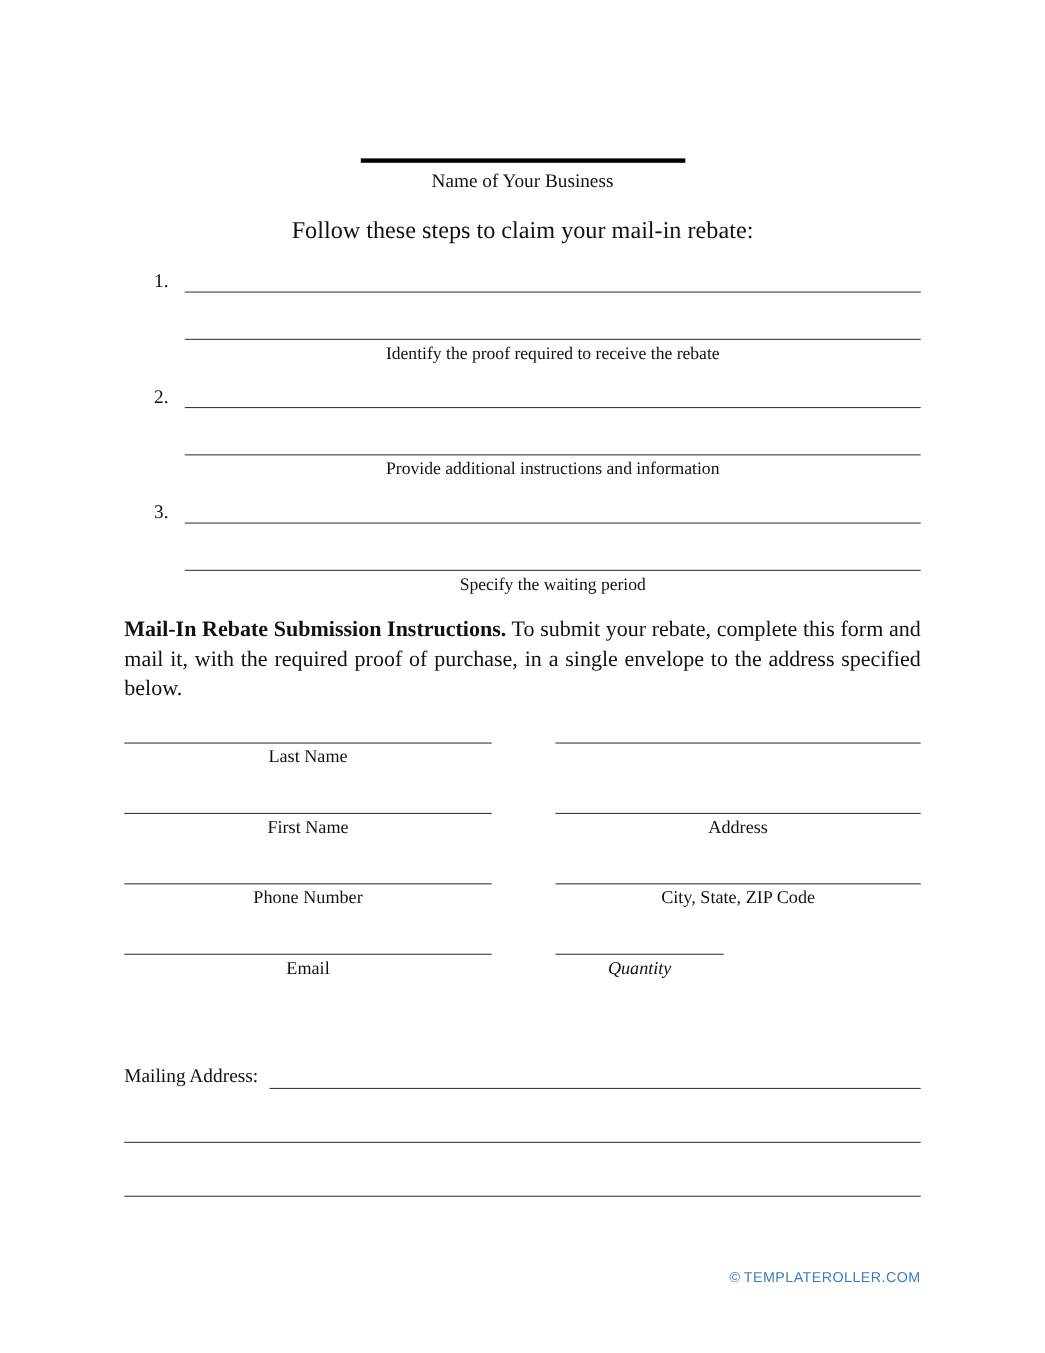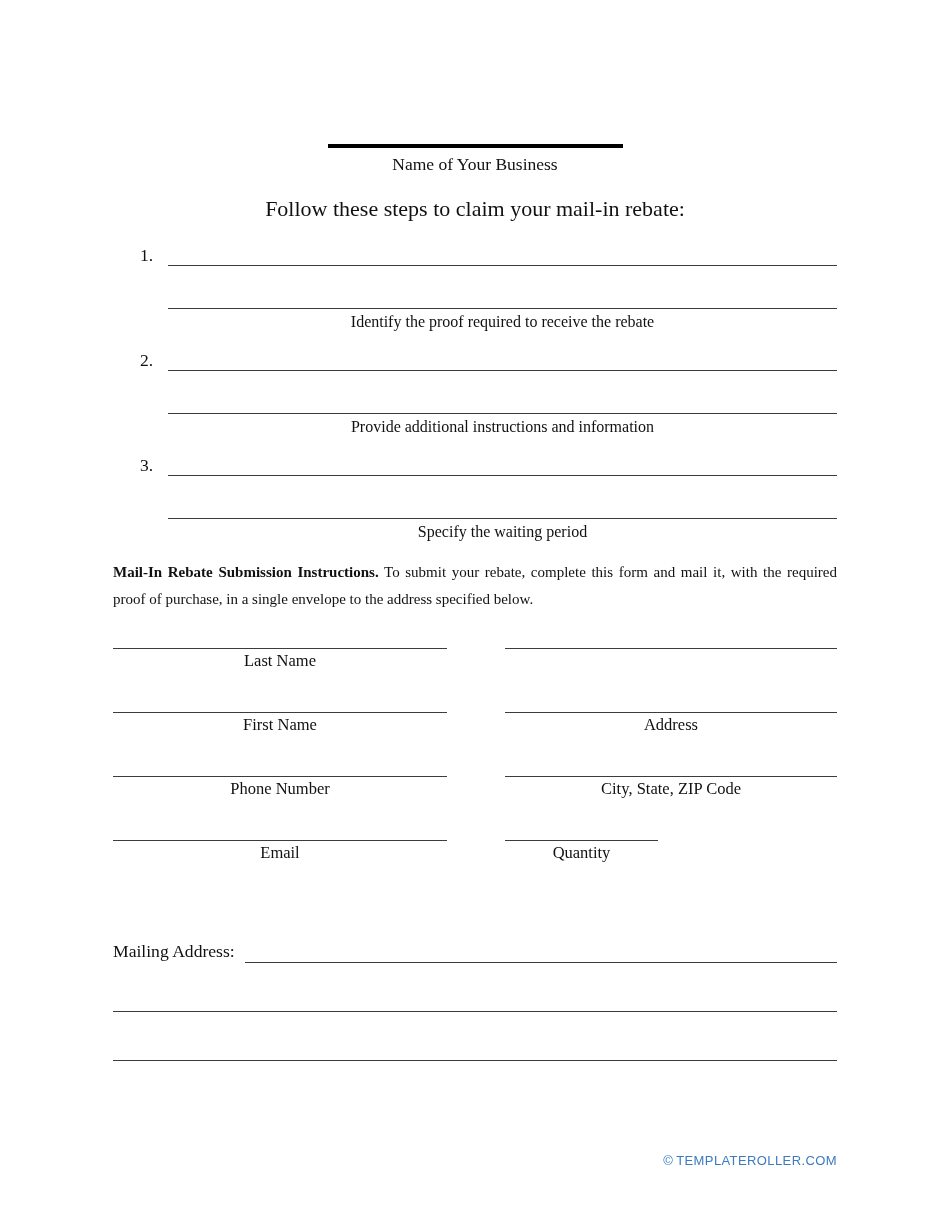--- a/index.html
+++ b/index.html
@@ -20,33 +20,33 @@
   
   .steps { margin-top: 22px; }
   .step { margin-bottom: 18px; }
   .step-row1 { display: flex; align-items: flex-end; height: 22px; }
   .step-num { display: inline-block; margin-left: 27px; width: 28px; font-size: 17.5px; }
   .bline { flex: 1; border-bottom: 1px solid #3c3c3c; height: 22px; }
   .step-row2 { margin-left: 55px; height: 22px; border-bottom: 1px solid #3c3c3c; margin-top: 21px; }
   .step-caption { margin-left: 55px; padding-top: 4px; height: 22px; text-align: center; font-size: 16px; }
 
   
-  .instructions { margin-top: 4px; font-size: 15px; line-height: 27px; text-align: justify; }
+  .instructions { margin-top: 4px; font-size: 20px; line-height: 27px; text-align: justify; }
   .instructions b { font-weight: bold; }
 
   
   .fields { margin-top: 14px; display: flex; justify-content: space-between; }
   .col-left { width: 334px; }
   .col-right { width: 332px; }
   .field { margin-bottom: 20px; }
   .fline { height: 22px; border-bottom: 1px solid #3c3c3c; }
   .flabel { margin-top: 2px; height: 20px; text-align: center; font-size: 16.5px; }
   .split-row { display: flex; justify-content: space-between; }
   .half-a { width: 152px; }
-  .half-b { width: 153px; }
+  .half-b { width: 153px; font-style: italic; }
 
   
   .mailing { margin-top: 56px; display: flex; align-items: flex-start; }
   .mailing-label { font-size: 17.6px; margin-right: 10px; white-space: nowrap; line-height: 24px; }
   .mline { flex: 1; height: 24px; border-bottom: 1px solid #3c3c3c; }
   .extra-line { margin-top: 27px; height: 22px; border-bottom: 1px solid #3c3c3c; }
 
   
   .footer { position: absolute; top: 1153px; right: 113px; font-family: "Liberation Sans", sans-serif; font-size: 13px; letter-spacing: 0.4px; color: var(--accent, #3d7bc0); }
   .footer a { color: var(--accent, #3d7bc0); text-decoration: none; }

